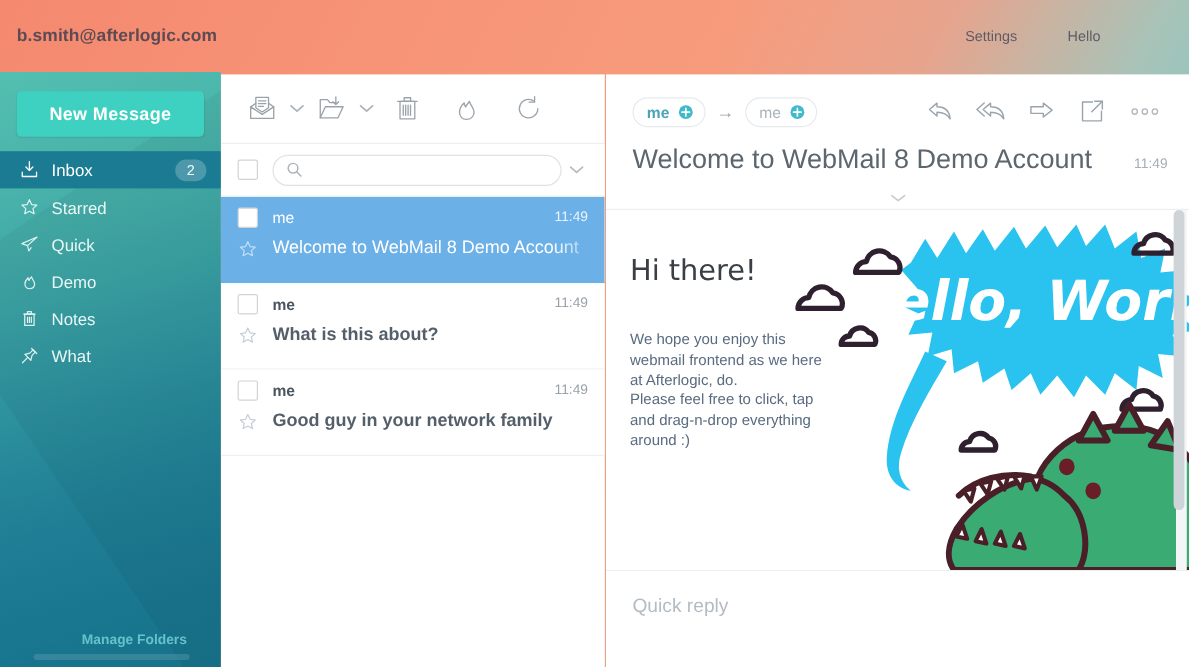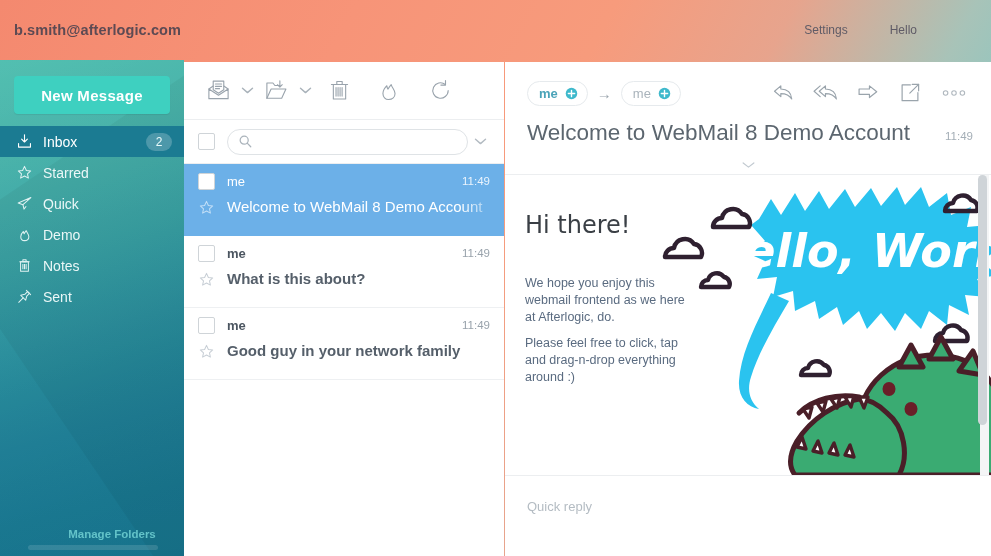--- a/index.html
+++ b/index.html
@@ -283,21 +283,21 @@
   }
   #body-inner { position: relative; width: 486px; height: 300px; }
 
   .body-text { position: absolute; left: 20px; }
   #hi-there {
     top: 36px;
     font-size: 24px; color: #3a3f45;
     font-family: "DejaVu Sans", sans-serif;
   }
   #para1 { top: 100px; width: 160px; font-size: 12.5px; line-height: 17px; color: #5a6b80; }
-  #para2 { top: 160px; width: 160px; font-size: 12.5px; line-height: 17px; color: #5a6b80; }
+  #para2 { top: 150px; width: 160px; font-size: 12.5px; line-height: 17px; color: #5a6b80; }
 
   #art { position: absolute; left: 148px; top: 0; width: 338px; height: 300px; }
 
   #vscroll-track {
     position: absolute; right: 2px; top: 0;
     width: 9px; height: 300px;
     background: #f4f5f6;
   }
   #vscroll-thumb {
     position: absolute; right: 2px; top: 0;
@@ -310,21 +310,21 @@
   #quick-reply {
     height: 60px;
     display: flex; align-items: center;
     padding-left: 22px;
     background: #fff;
     cursor: text;
   }
   #quick-reply input {
     width: 280px; border: none; outline: none; background: transparent;
     font-family: "Liberation Sans", sans-serif;
-    font-size: 13px; color: #5c666f;
+    font-size: 16px; color: #5c666f;
   }
   #quick-reply input::placeholder { color: #b4bcc3; }
   #search-field input::placeholder { color: #b4bcc3; }
 </style>
 </head>
 <body>
 
 <div id="app">
 
   <div id="topbar">
@@ -399,21 +399,21 @@
       </div>
 
       <div class="folder">
         <span class="ficon">
           <svg width="17" height="17" viewBox="0 0 20 20" fill="none" stroke="#dff2f2" stroke-width="1.2" stroke-linecap="round" stroke-linejoin="round">
             <path d="M12.2 2.8 L17.2 7.8"></path>
             <path d="M13.6 4.2 L10.4 7.4 L5.6 8.6 L11.4 14.4 L12.6 9.6 L15.8 6.4 Z"></path>
             <path d="M8.4 11.6 L3.2 16.8"></path>
           </svg>
         </span>
-        <span class="flabel">Sent</span>
+        <span class="flabel">What</span>
       </div>
 
     </div>
 
     <div id="manage-folders">Manage Folders</div>
     <div id="sidebar-resize"></div>
   </div>
 
   <div id="list-panel">
 

